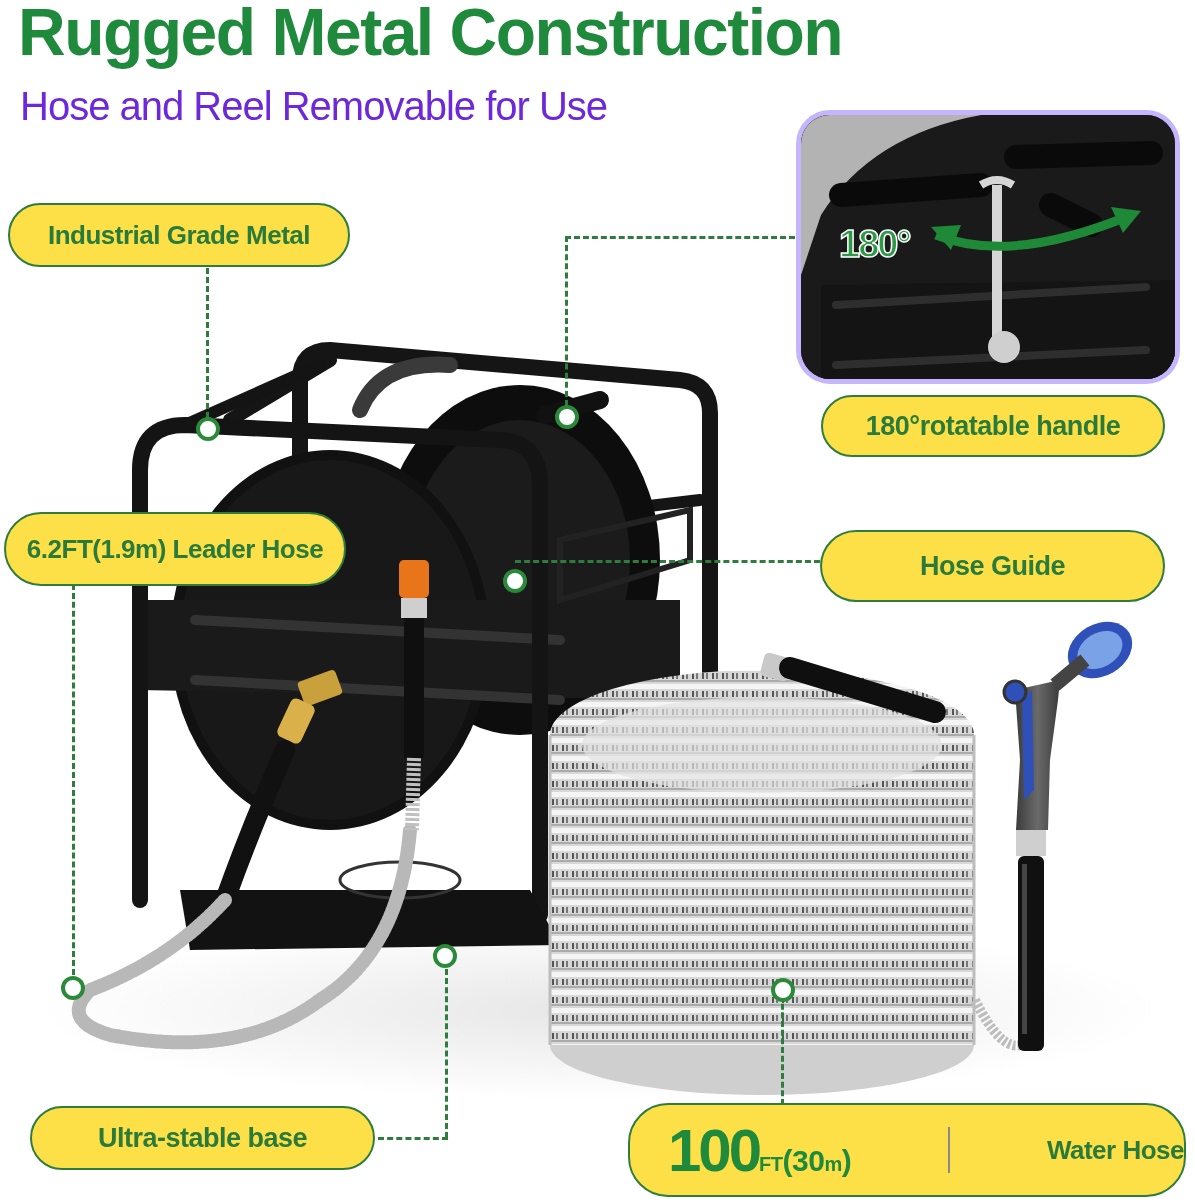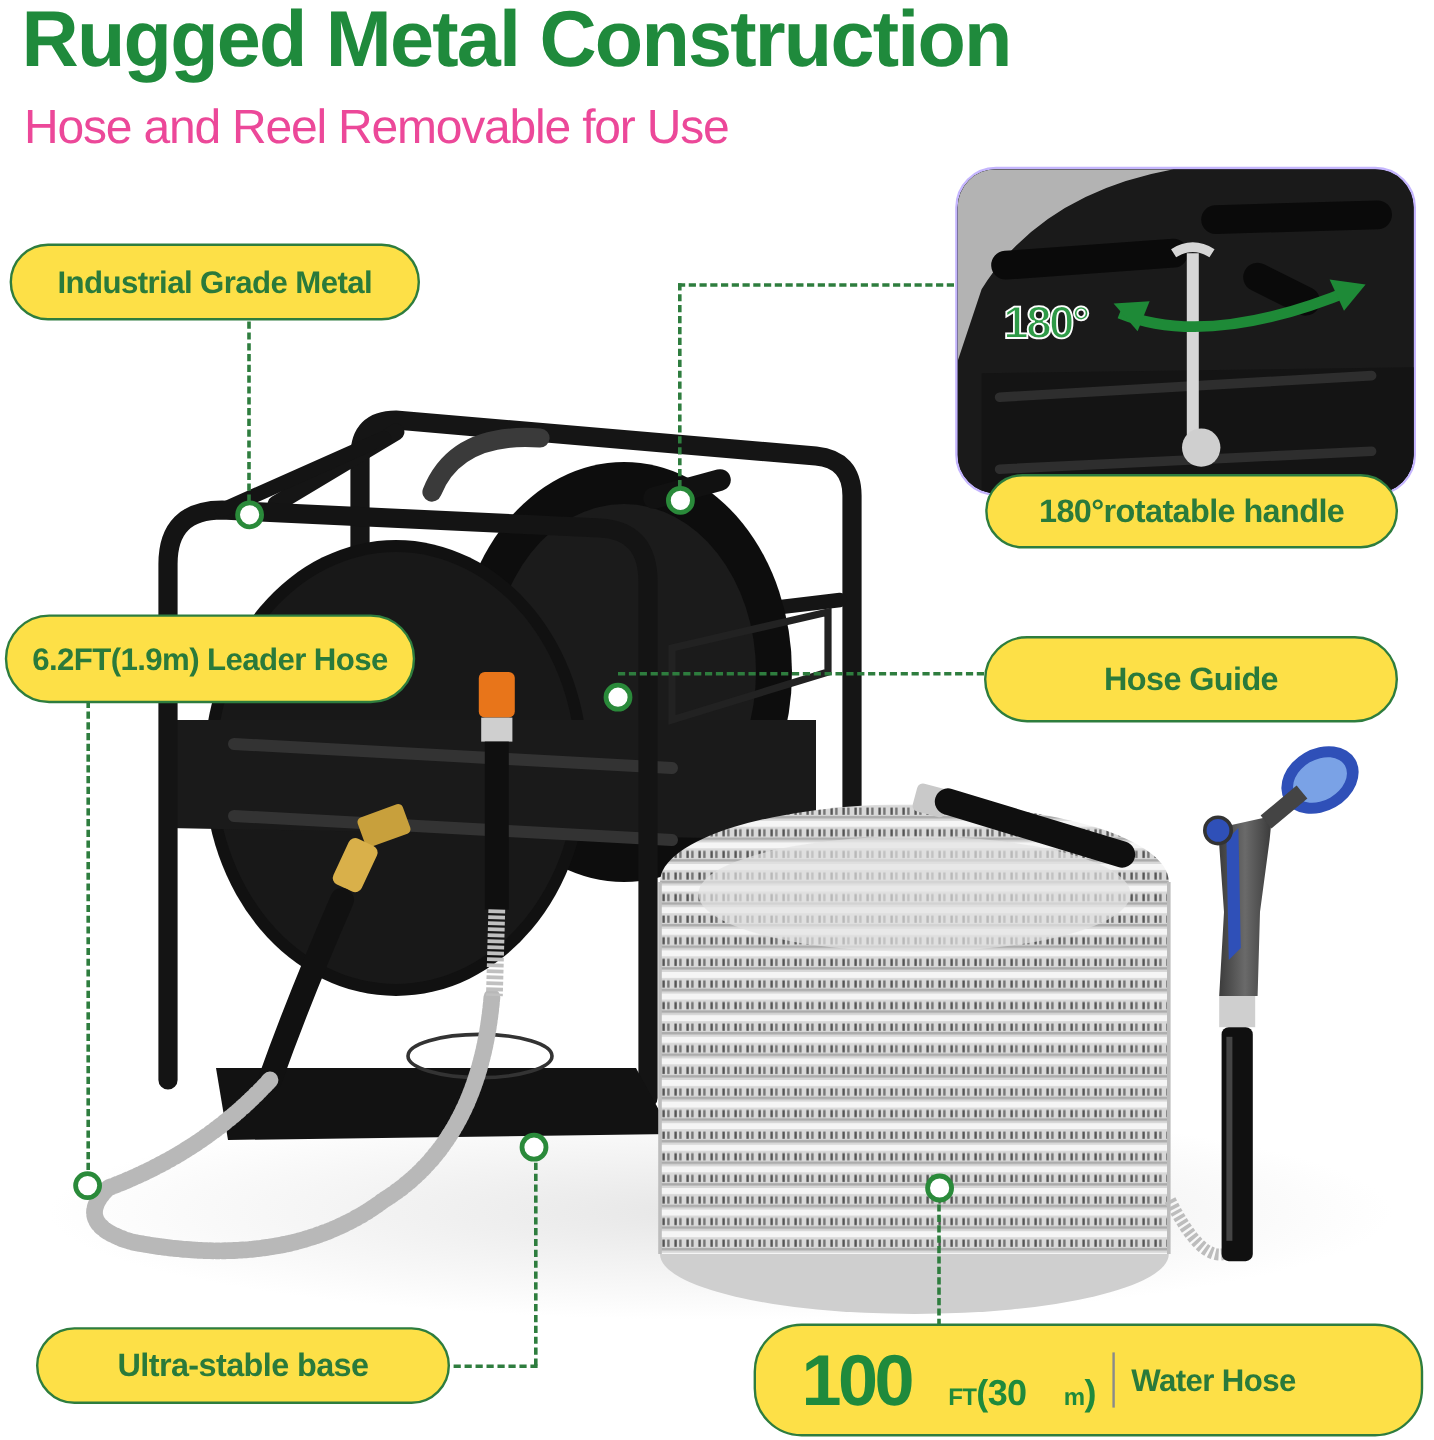--- a/index.html
+++ b/index.html
@@ -1,26 +1,26 @@
 <!DOCTYPE html>
 <html><head>
 <meta charset="utf-8">
 <style>
   html, body { margin:0; padding:0; background:#ffffff; }
   body { width:1195px; height:1200px; position:relative; overflow:hidden; font-family:"Liberation Sans", sans-serif; }
   .abs { position:absolute; }
   .title { left:18px; top:-6px; font-size:66px; font-weight:bold; color:#1f8a3c; letter-spacing:-1.5px; white-space:nowrap; }
-  .subtitle { left:20px; top:84px; font-size:40px; color:#ec4899; letter-spacing:-1px; white-space:nowrap; }
+  .subtitle { left:20px; top:84px; font-size:40px; color:#6d28d9; letter-spacing:-1px; white-space:nowrap; }
   .pill { border:2.5px solid #2e7d3e; border-radius:40px; background:#fde047; color:#2a7a3b; font-weight:bold; display:flex; align-items:center; justify-content:center; box-sizing:border-box; white-space:nowrap; letter-spacing:-0.5px; }
   .dash-v { border-left:3px dashed #2e7d3e; width:0; }
   .dash-h { border-top:3px dashed #2e7d3e; height:0; }
   .dot { width:16px; height:16px; border-radius:50%; background:#fff; border:4px solid #2a8a3a; box-sizing:content-box; }
-  .inset { left:796px; top:110px; width:384px; height:274px; border:2px solid #c4b5fd; border-radius:34px; overflow:hidden; background:#1c1c1c; box-sizing:border-box;margin-top:29px; }
+  .inset { left:796px; top:110px; width:384px; height:274px; border:5px solid #c4b5fd; border-radius:34px; overflow:hidden; background:#1c1c1c; box-sizing:border-box; }
   .big100 { font-size:60px; font-weight:bold; color:#1f8a3c; letter-spacing:-3px; }
-  .unit-ft { font-size:20px; font-weight:bold; color:#1f8a3c;margin-left:31px; }
+  .unit-ft { font-size:20px; font-weight:bold; color:#1f8a3c; }
   .paren { font-size:30px; font-weight:bold; color:#1f8a3c; }
   .spec { font-size:26px; line-height:26px; font-weight:bold; color:#2a7a3b; text-align:left; letter-spacing:-0.5px; }
 </style>
 </head>
 <body>
 
 <div class="abs title">Rugged Metal Construction</div>
 <div class="abs subtitle">Hose and Reel Removable for Use</div>
 
 <svg class="abs" style="left:0;top:0" width="1195" height="1200">
@@ -156,21 +156,21 @@
 
 <div class="abs dash-v" style="left:781px;top:995px;height:110px"></div>
 <div class="abs dot" style="left:771px;top:978px"></div>
 
 <div class="abs pill" style="left:8px;top:203px;width:342px;height:64px;font-size:26px">Industrial Grade Metal</div>
 <div class="abs pill" style="left:4px;top:512px;width:342px;height:74px;font-size:26px">6.2FT(1.9m) Leader Hose</div>
 <div class="abs pill" style="left:821px;top:395px;width:344px;height:62px;font-size:27px">180°rotatable handle</div>
 <div class="abs pill" style="left:820px;top:530px;width:345px;height:72px;font-size:27px">Hose Guide</div>
 <div class="abs pill" style="left:30px;top:1106px;width:345px;height:64px;font-size:27px">Ultra-stable base</div>
 
-<div class="abs pill" style="left:628px;top:1103px;width:558px;height:94px;justify-content:flex-start;padding-left:38px;gap:14px">
+<div class="abs pill" style="left:628px;top:1103px;width:558px;height:94px;justify-content:space-between;padding-left:38px;gap:14px">
   <div style="display:flex;align-items:baseline">
     <span class="big100">100</span>
     <span class="unit-ft">FT</span>
     <span class="paren">(</span>
     <span class="paren">30</span>
     <span class="unit-ft">m</span>
     <span class="paren">)</span>
   </div>
   <div style="width:1.5px;height:46px;background:#8a8a8a"></div>
   <div class="spec">

